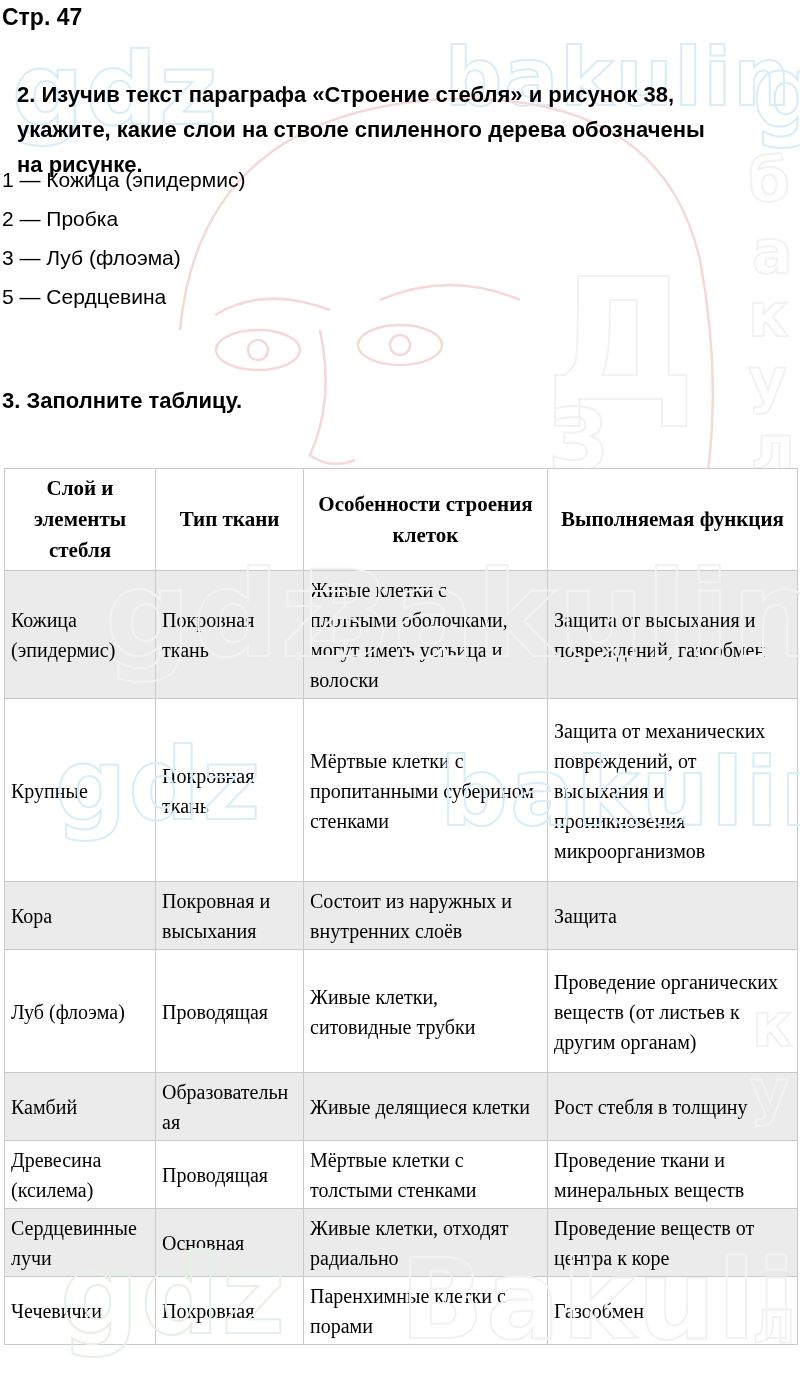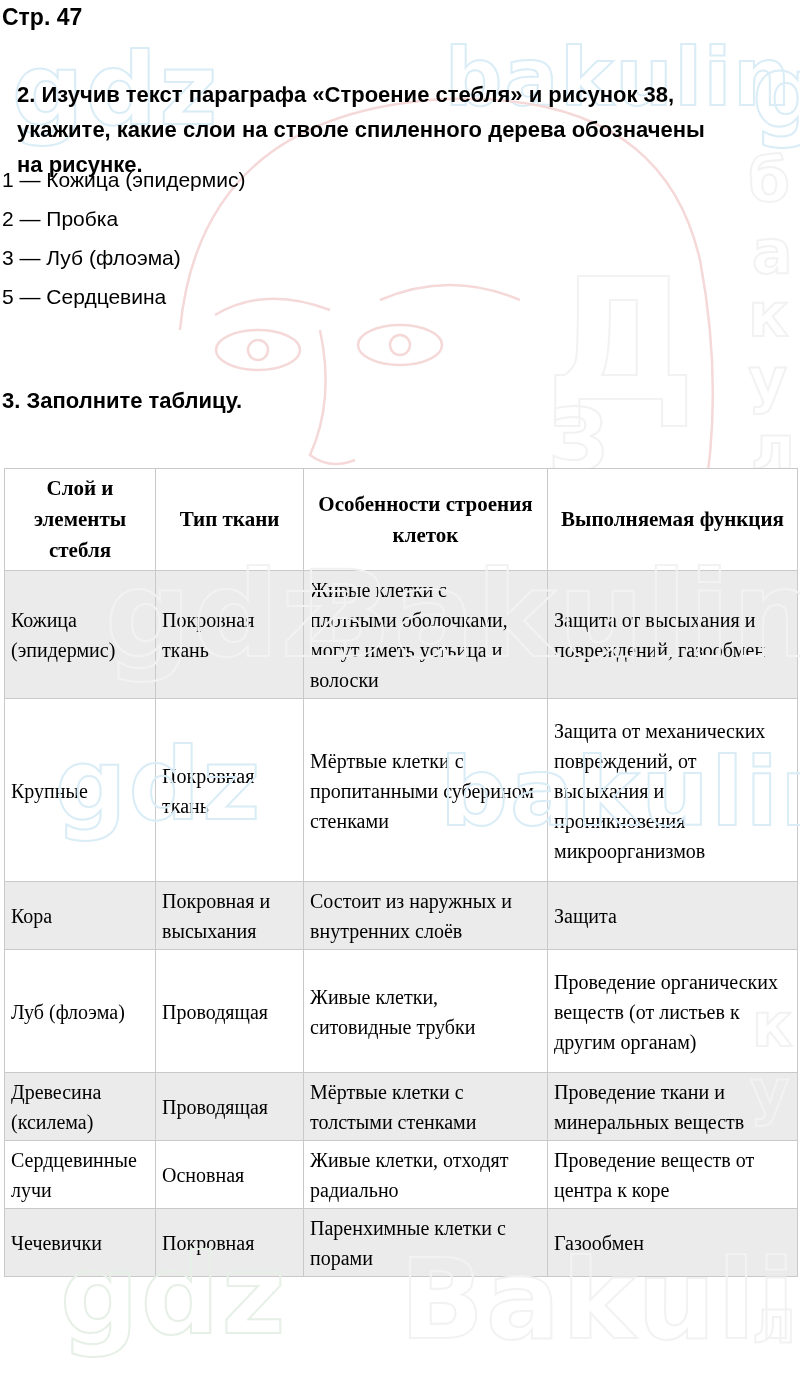--- a/index.html
+++ b/index.html
@@ -134,20 +134,26 @@
         <td>Состоит из наружных и внутренних слоёв</td>
         <td>Защита</td>
       </tr>
       <tr>
         <td>Луб (флоэма)</td>
         <td>Проводящая</td>
         <td>Живые клетки, ситовидные трубки</td>
         <td>Проведение органических веществ (от листьев к другим органам)</td>
       </tr>
       <tr>
+        <td>Камбий</td>
+        <td>Образовательная</td>
+        <td>Живые делящиеся клетки</td>
+        <td>Рост стебля в толщину</td>
+      </tr>
+      <tr>
         <td>Древесина (ксилема)</td>
         <td>Проводящая</td>
         <td>Мёртвые клетки с толстыми стенками</td>
         <td>Проведение ткани и минеральных веществ</td>
       </tr>
       <tr>
         <td>Сердцевинные лучи</td>
         <td>Основная</td>
         <td>Живые клетки, отходят радиально</td>
         <td>Проведение веществ от центра к коре</td>

